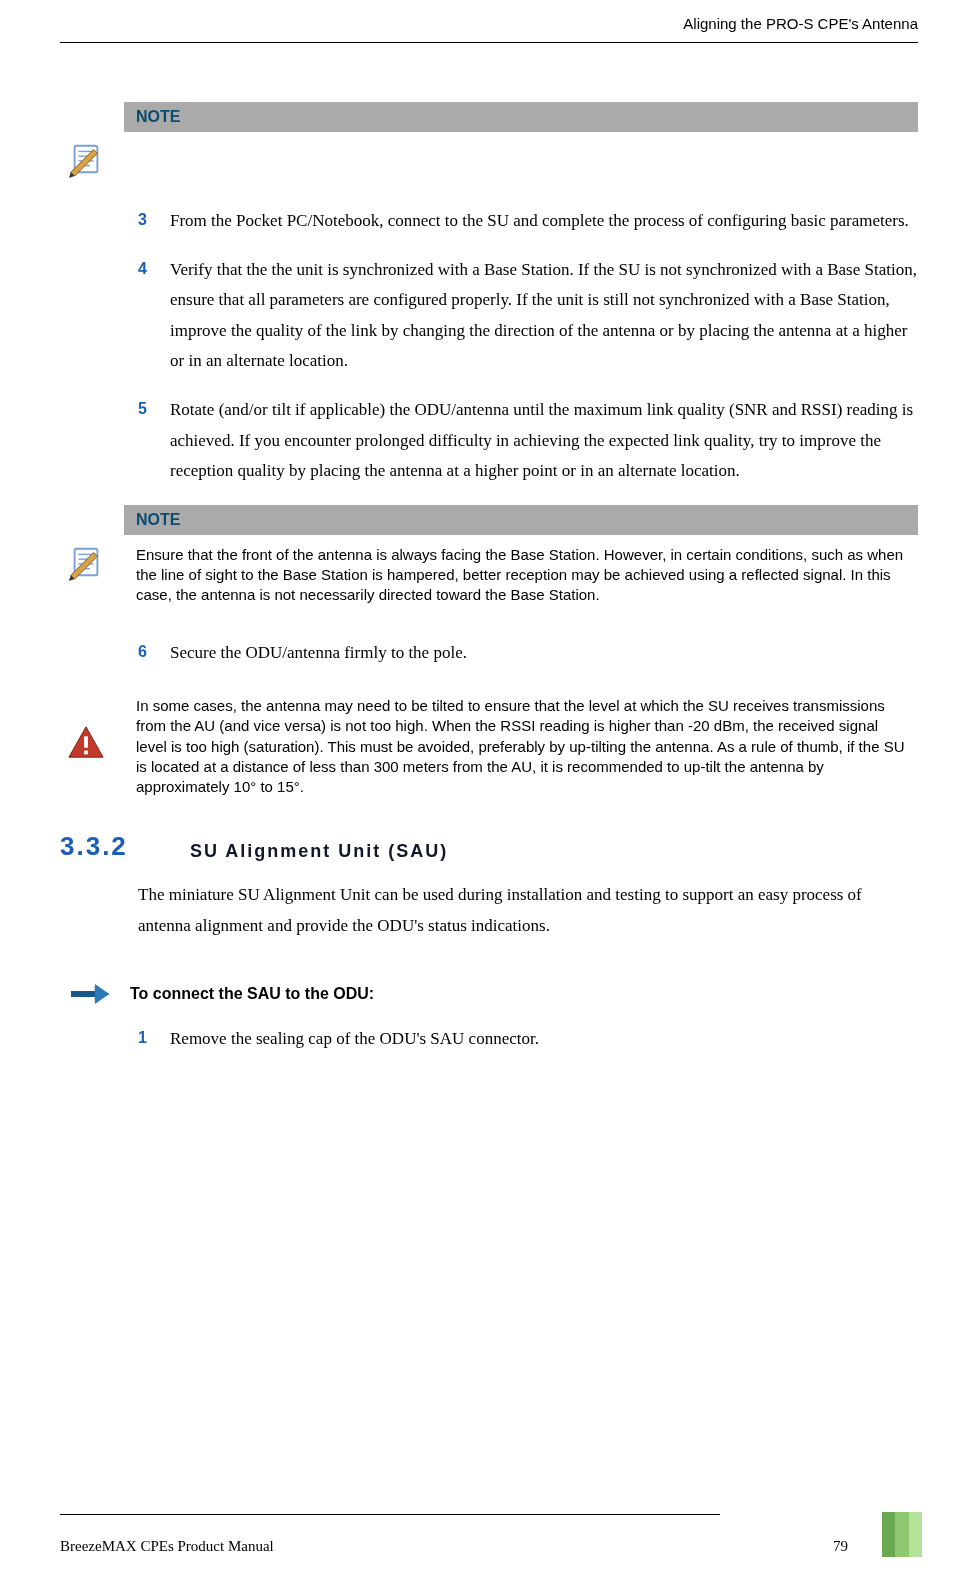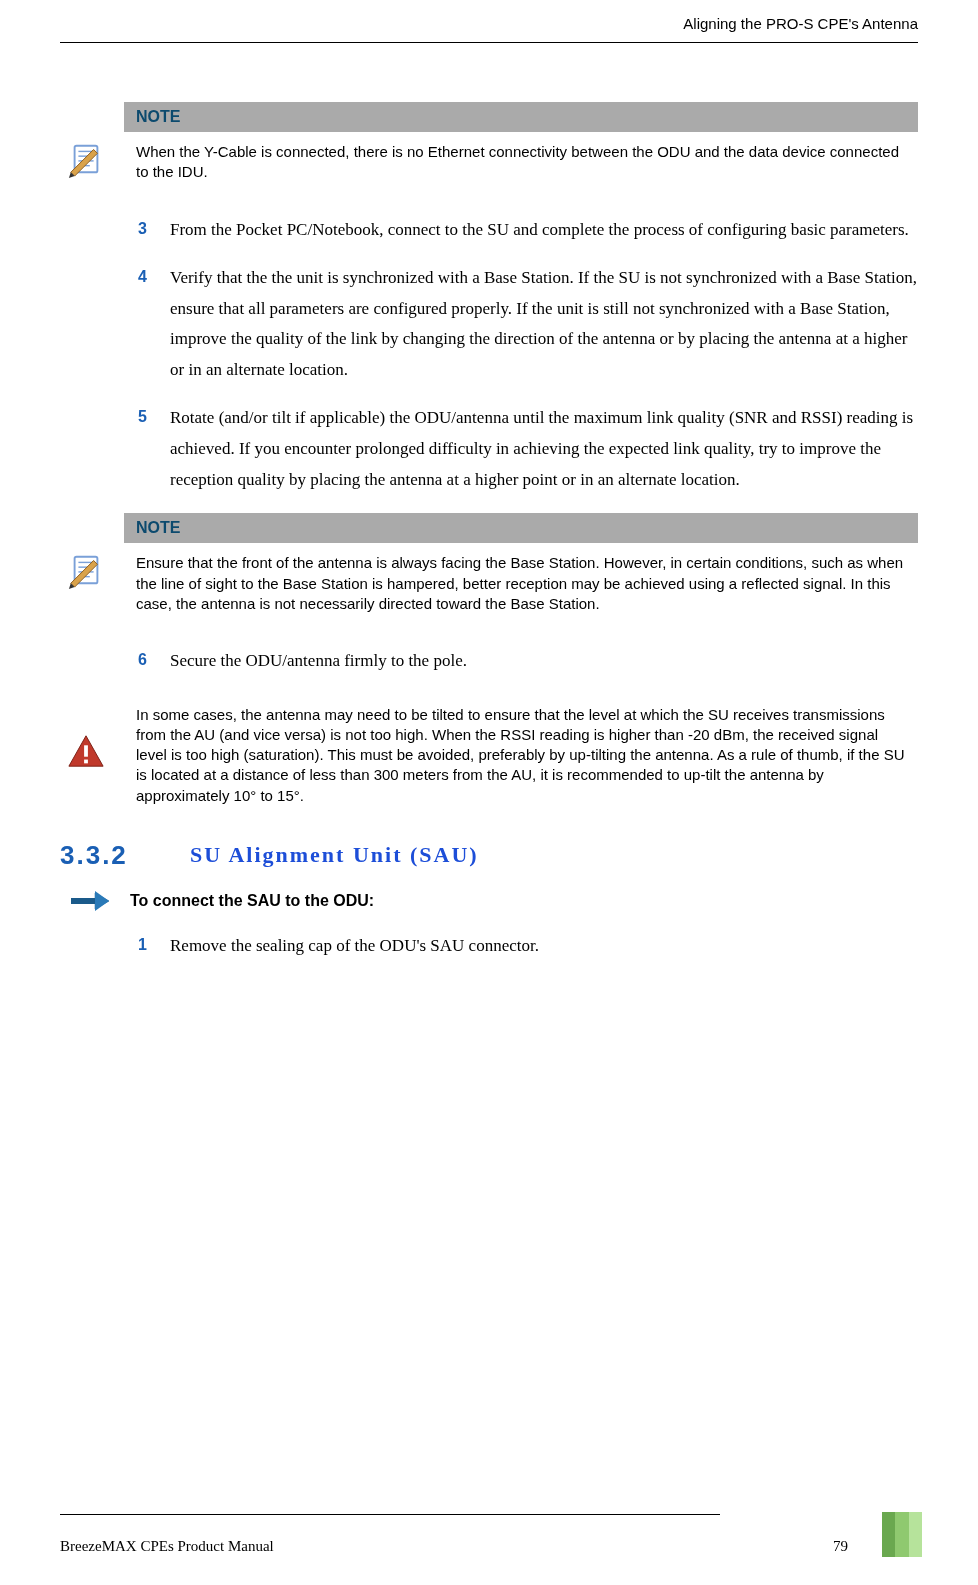--- a/index.html
+++ b/index.html
@@ -70,37 +70,37 @@
       font-family: Arial, Helvetica, sans-serif;
       font-weight: bold;
       font-size: 16px;
     }
     .step-text {
       flex: 1;
       font-family: "Bookman Old Style", Georgia, serif;
     }
     .section-row {
       display: flex;
-      align-items: center;
+      align-items: flex-end;
       margin: 30px 0 18px 0;
     }
     .section-num {
       font-family: Arial, Helvetica, sans-serif;
       font-weight: bold;
       font-size: 26px;
       color: #1a5fb4;
       letter-spacing: 2px;
       width: 130px;
       flex-shrink: 0;
     }
     .section-title {
-      font-family: Liberation Serif, serif;
-      font-weight: bold;
-      font-size: 22px;
-      color: #1d4ed8;
+      font-family: Liberation Sans, sans-serif;
+      font-weight: bold;
+      font-size: 18px;
+      color: #0f172a;
       letter-spacing: 2px;
     }
     .body-para {
       margin-left: 78px;
       font-family: "Bookman Old Style", Georgia, serif;
       font-size: 17px;
       line-height: 1.8;
       margin-bottom: 40px;
     }
     .procedure-row {
@@ -170,21 +170,20 @@
         <line x1="12" y1="12" x2="28" y2="12" stroke="#7aa0d8" stroke-width="1.5"></line>
         <line x1="12" y1="17" x2="28" y2="17" stroke="#7aa0d8" stroke-width="1.5"></line>
         <line x1="12" y1="22" x2="28" y2="22" stroke="#7aa0d8" stroke-width="1.5"></line>
         <line x1="12" y1="27" x2="24" y2="27" stroke="#7aa0d8" stroke-width="1.5"></line>
         <path d="M4 34 L28 10 L32 14 L8 38 Z" fill="#d9a24a" stroke="#8a5a1a" stroke-width="1"></path>
         <path d="M4 34 L8 38 L2 40 Z" fill="#333"></path>
       </svg>
     </div>
     <div class="callout-box">
       <div class="callout-header">NOTE</div>
-      <div class="callout-body">When the Y-Cable is connected, there is no Ethernet connectivity between the ODU and the data device connected to the IDU.</div>
     </div>
   </div>
 
   <div class="step">
     <div class="step-num">3</div>
     <div class="step-text">From the Pocket PC/Notebook, connect to the SU and complete the process of configuring basic parameters.</div>
   </div>
   <div class="step">
     <div class="step-num">4</div>
     <div class="step-text">Verify that the the unit is synchronized with a Base Station. If the SU is not synchronized with a Base Station, ensure that all parameters are configured properly. If the unit is still not synchronized with a Base Station, improve the quality of the link by changing the direction of the antenna or by placing the antenna at a higher or in an alternate location.</div>
@@ -228,20 +227,21 @@
     <div class="callout-box">
       <div class="callout-body">In some cases, the antenna may need to be tilted to ensure that the level at which the SU receives transmissions from the AU (and vice versa) is not too high. When the RSSI reading is higher than -20 dBm, the received signal level is too high (saturation). This must be avoided, preferably by up-tilting the antenna. As a rule of thumb, if the SU is located at a distance of less than 300 meters from the AU, it is recommended to up-tilt the antenna by approximately 10° to 15°.</div>
     </div>
   </div>
 
   <div class="section-row">
     <div class="section-num">3.3.2</div>
     <div class="section-title">SU Alignment Unit (SAU)</div>
   </div>
 
+  <div class="body-para">The miniature SU Alignment Unit can be used during installation and testing to support an easy process of antenna alignment and provide the ODU's status indications.</div>
 
   <div class="procedure-row">
     <div class="procedure-icon">
       <svg class="arrow-icon-svg" viewBox="0 0 40 24">
         <path d="M2 12 L26 12 L26 4 L40 12 L26 20 L26 12 Z" fill="#2a7ab8" stroke="#1a5a8a" stroke-width="0.5"></path>
         <path d="M2 12 L26 12" stroke="#1a5a8a" stroke-width="6"></path>
         <path d="M26 2 L40 12 L26 22 Z" fill="#2a7ab8"></path>
       </svg>
     </div>
     <div class="procedure-title">To connect the SAU to the ODU:</div>

